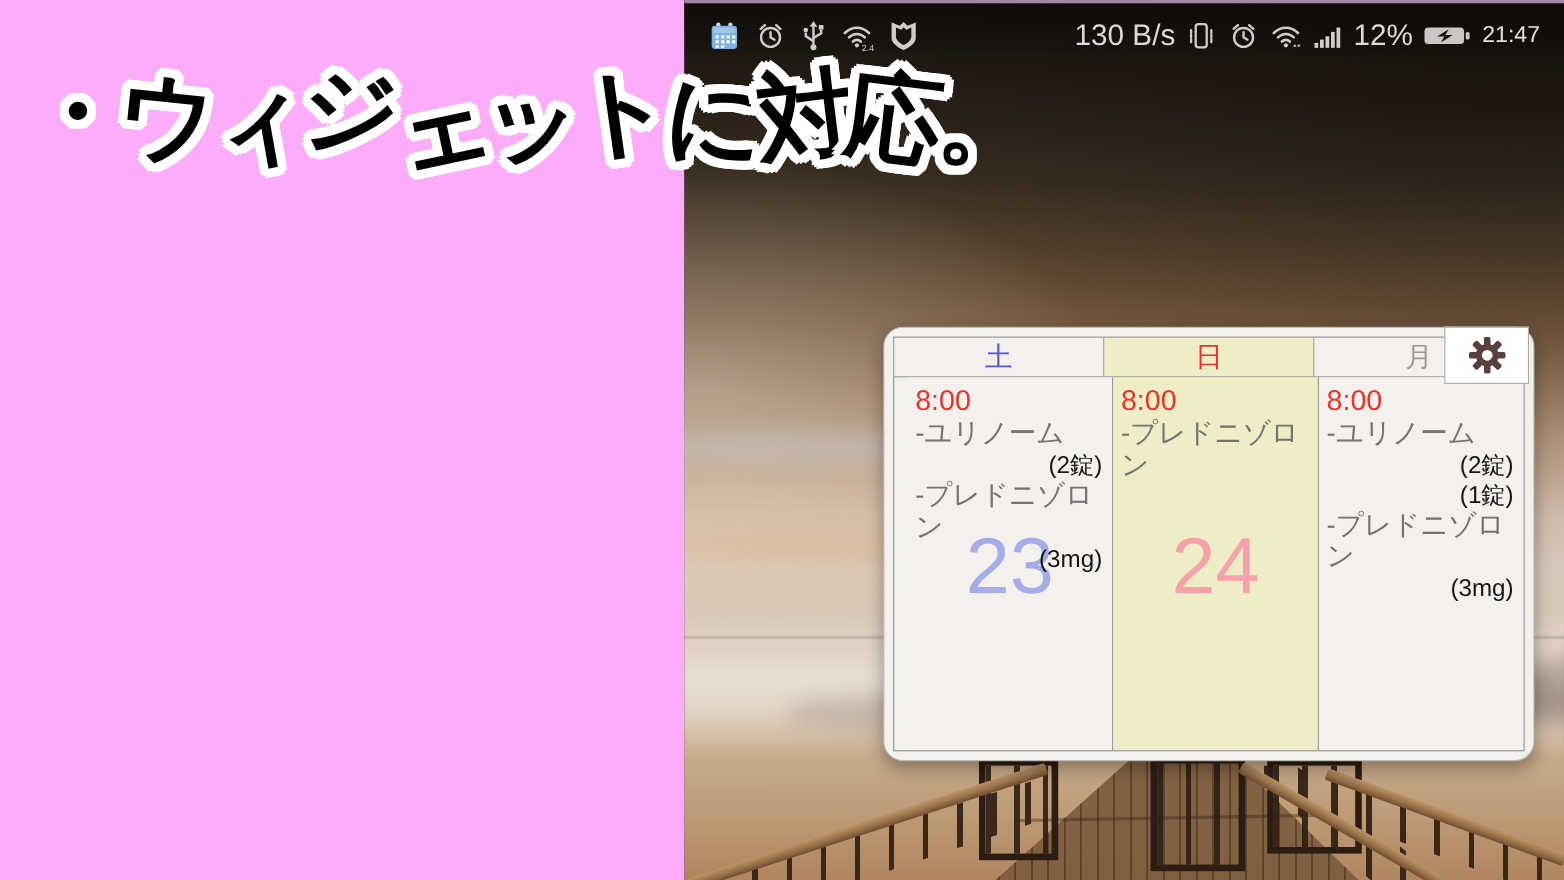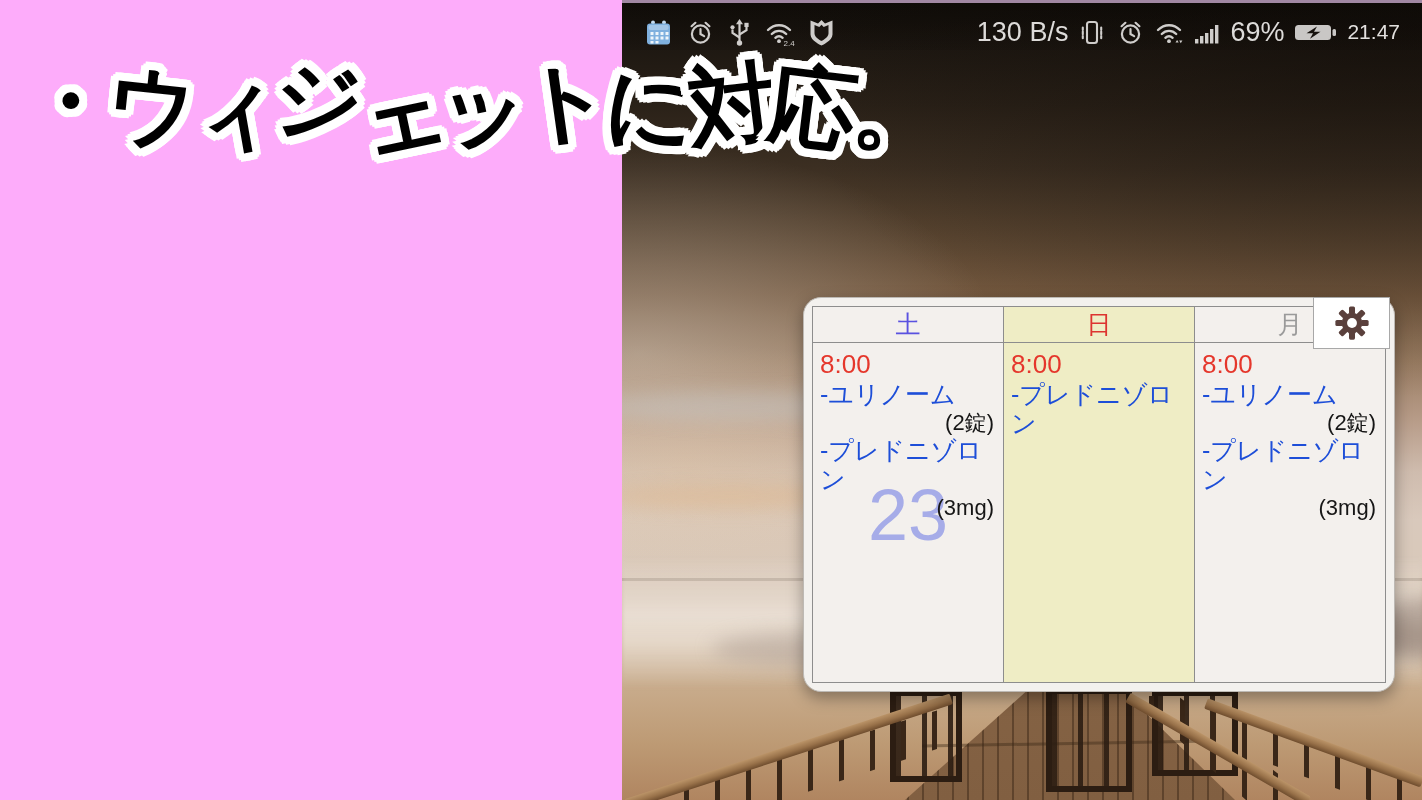--- a/index.html
+++ b/index.html
@@ -108,33 +108,33 @@
     position:absolute; left:181px; top:297px; width:592px; height:395px; z-index:20;
     background:#f3f1ee; border:1px solid #bdb9b4; border-radius:18px;
     box-shadow:0 6px 16px rgba(0,0,0,0.35);
     padding:8px;
   }
   .widget-inner {
     width:100%; height:100%; border:1px solid #8d8d8d;
     display:flex; flex-direction:column; overflow:hidden;
   }
   .w-header { display:flex; height:36px; border-bottom:1px solid #8d8d8d; flex:none; }
-  .w-body   { display:flex; flex:1; }
+  .w-body   { display:flex; flex:1;margin-left:12px; }
   .hcell { flex:1; display:flex; align-items:center; justify-content:center;
       font-size:25px; border-right:1px solid #8d8d8d; }
   .hcell:last-child, .wcol:last-child { border-right:none; }
   .bg-gray   { background:rgba(242,240,237,0.93); }
   .bg-yellow { background:rgba(238,236,194,0.94); }
   .day-sat { color:#5a52e0; }
   .day-sun { color:#dd3430; }
   .day-mon { color:#9a9a9a; }
   .wcol { flex:1; position:relative; border-right:1px solid #8d8d8d;
       padding:5px 9px 0 7px; overflow:hidden; }
   .w-time { font-size:26px; color:#e5372c; line-height:32px; position:relative; z-index:2; }
-  .med-name { font-size:25px; color:#1d4ed8; line-height:29px; position:relative; z-index:2; }
+  .med-name { font-size:25px; color:#737373; line-height:29px; position:relative; z-index:2; }
   .med-dose { font-size:22px; color:#161616; line-height:27px; text-align:right;
       position:relative; z-index:2; }
   .datenum { position:absolute; left:0; top:136px; width:100%; text-align:center;
       font-size:72px; line-height:1; z-index:1; }
   .num-sat { color:#a6ace8; }
   .num-sun { color:#f7a2aa; }
   .num-mon { color:#c6c6c6; }
 
   .gear-btn {
     position:absolute; right:4px; top:-1px; width:77px; height:52px; z-index:30;
@@ -254,21 +254,21 @@
         </svg>
         <svg class="sb-icon" width="27" height="29" viewBox="0 0 27 29">
           <g fill="#cfcdcb">
             <rect x="1" y="21" width="3.4" height="4.5"></rect>
             <rect x="6" y="18" width="3.4" height="7.5"></rect>
             <rect x="11" y="15" width="3.4" height="10.5"></rect>
             <rect x="16" y="11" width="3.4" height="14.5"></rect>
             <rect x="21" y="7" width="3.4" height="18.5"></rect>
           </g>
         </svg>
-        <span class="sb-text">69%</span>
+        <span class="sb-text">12%</span>
         <svg class="sb-icon" width="45" height="29" viewBox="0 0 45 29">
           <rect x="2" y="7" width="36" height="15" rx="3.5" fill="#c9c7c5"></rect>
           <rect x="39.5" y="11" width="3.5" height="7" rx="1.5" fill="#c9c7c5"></rect>
           <path d="M24 8.5 L13.5 15.2 h6.5 L17 20.7 L27.5 13.8 h-6.5 Z" fill="#17120e"></path>
         </svg>
         <span class="sb-text sb-time">21:47</span>
       </div>
     </div>
 
     <div class="widget">
@@ -285,26 +285,28 @@
             <div class="med-name">-ユリノーム</div>
             <div class="med-dose">(2錠)</div>
             <div class="med-name">-プレドニゾロン</div>
             <div class="med-dose">(3mg)</div>
             <div class="datenum num-sat">23</div>
           </div>
 
           <div class="wcol bg-yellow">
             <div class="w-time">8:00</div>
             <div class="med-name">-プレドニゾロン</div>
+            <div class="datenum num-sun">24</div>
           </div>
 
           <div class="wcol bg-gray">
             <div class="w-time">8:00</div>
             <div class="med-name">-ユリノーム</div>
             <div class="med-dose">(2錠)</div>
+            <div class="med-dose">(1錠)</div>
             <div class="med-name">-プレドニゾロン</div>
             <div class="med-dose">(3mg)</div>
           </div>
 
         </div>
       </div>
       <div class="gear-btn">
         <svg width="38" height="38" viewBox="0 0 48 48">
           <g fill="#5a403c">
             <circle cx="24" cy="24" r="13"></circle>

